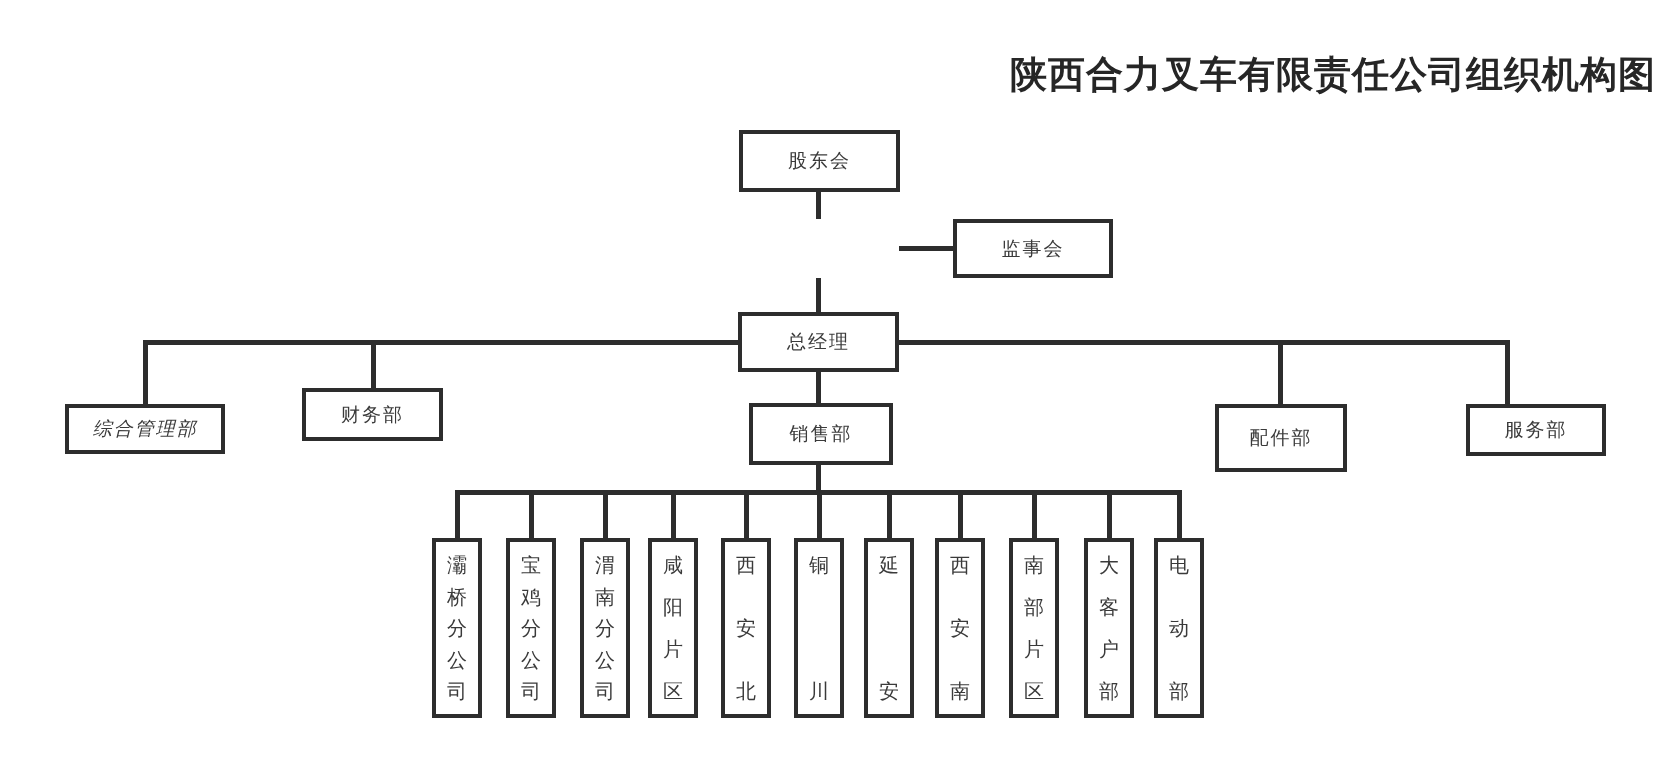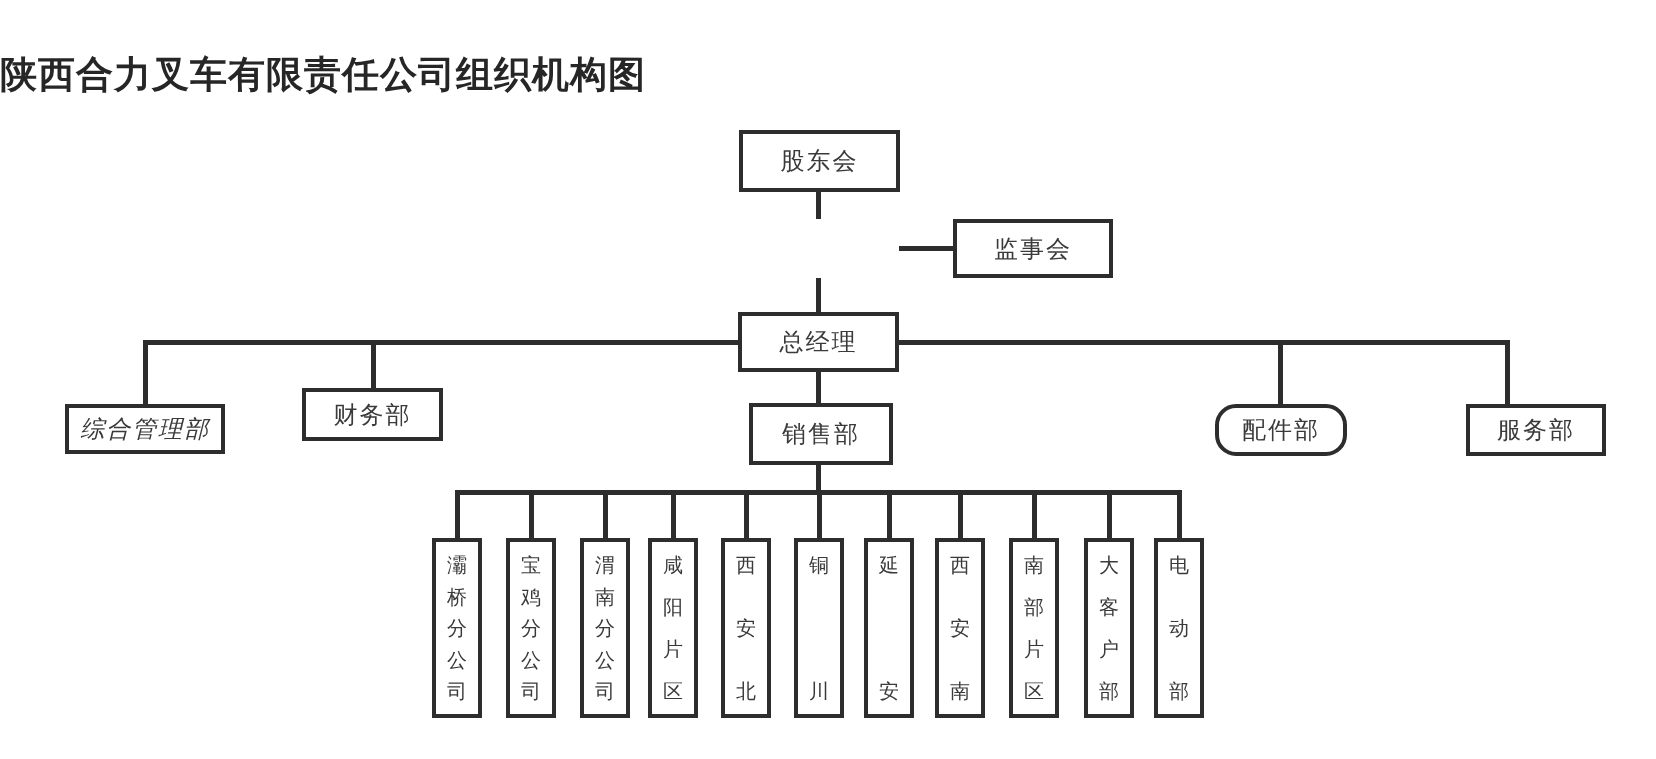--- a/index.html
+++ b/index.html
@@ -12,31 +12,31 @@
   html,body{margin:0;padding:0;background:var(--background);}
   #stage{
     position:relative;
     width:1656px;height:759px;
     background:var(--background);
     font-family:"Liberation Serif","DejaVu Serif",serif;
     overflow:hidden;
   }
   .chart-title{
     position:absolute;left:0;top:50px;width:100%;
-    text-align:left;
+    text-align:right;
     font-family:"Liberation Sans","DejaVu Sans",sans-serif;
     font-weight:bold;font-size:37px;letter-spacing:1px;
     color:var(--title-text);
   }
   .node{
     position:absolute;box-sizing:border-box;
     border:4px solid var(--box-border);
     background:#fff;
     display:flex;align-items:center;justify-content:center;
-    font-size:24px;color:var(--label-text);
+    font-size:19px;color:var(--label-text);
     letter-spacing:2px;
     white-space:nowrap;
   }
   .vnode{
     position:absolute;box-sizing:border-box;
     border:4px solid var(--box-border);
     background:#fff;
     width:50px;top:538px;height:180px;
     display:flex;flex-direction:column;
     justify-content:space-between;align-items:center;
@@ -95,21 +95,21 @@
 
   <div class="node" style="left:65px;top:404px;width:160px;height:50px;font-style:italic;">
     <span>综合管理部</span>
   </div>
   <div class="node" style="left:302px;top:388px;width:141px;height:53px;">
     <span>财务部</span>
   </div>
   <div class="node" style="left:749px;top:403px;width:144px;height:62px;">
     <span>销售部</span>
   </div>
-  <div class="node" style="left:1215px;top:404px;width:132px;height:52px;border-radius:21px;">
+  <div class="node" style="left:1215px;top:404px;width:132px;height:68px;">
     <span>配件部</span>
   </div>
   <div class="node" style="left:1438px;top:404px;width:140px;height:52px;margin-left:28px;">
     <span>服务部</span>
   </div>
 
   <div class="vnode" style="left:432px;">
       <span>灞</span>
       <span>桥</span>
       <span>分</span>

